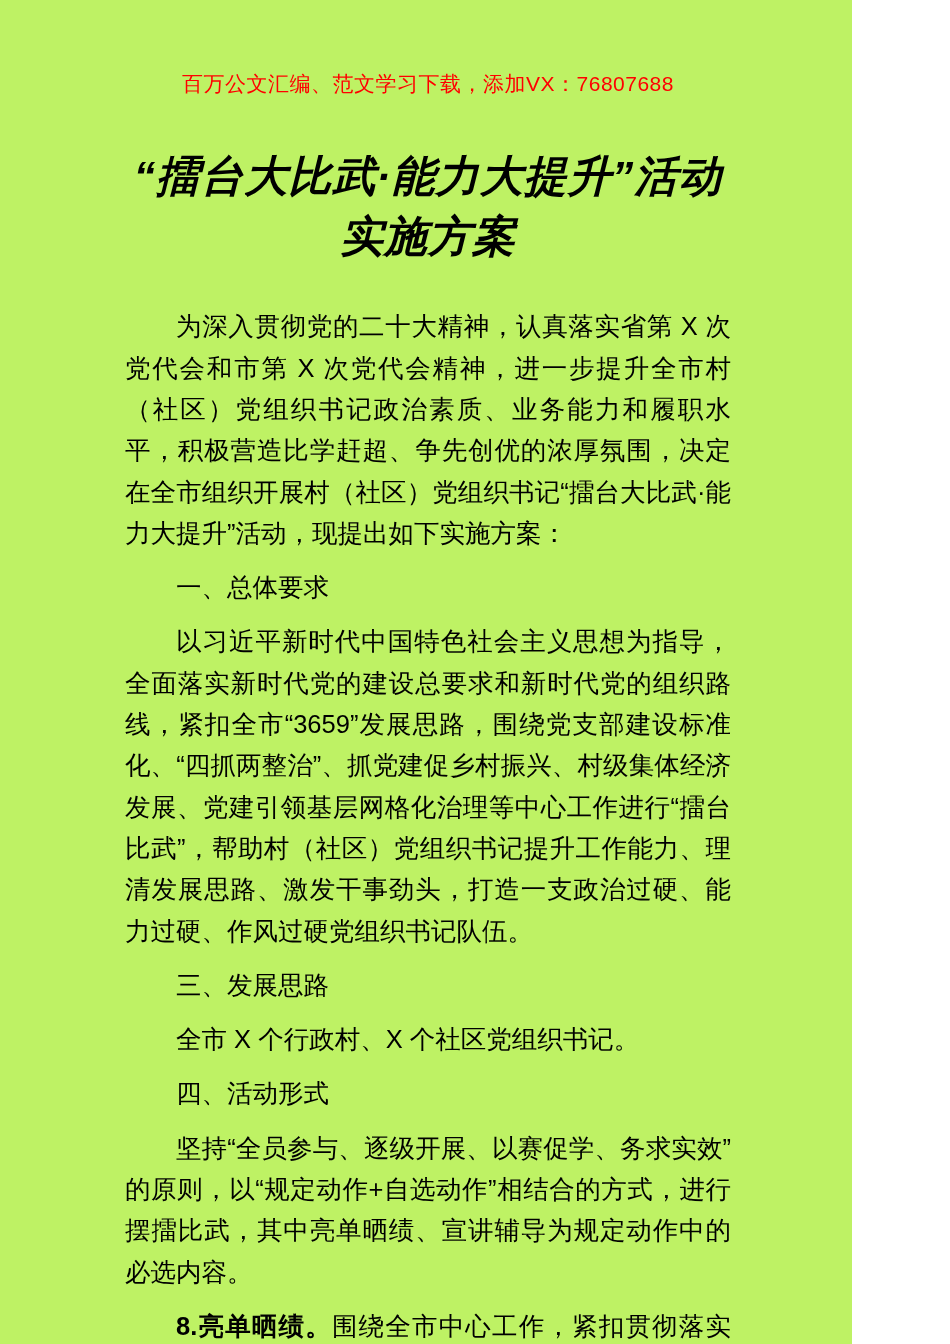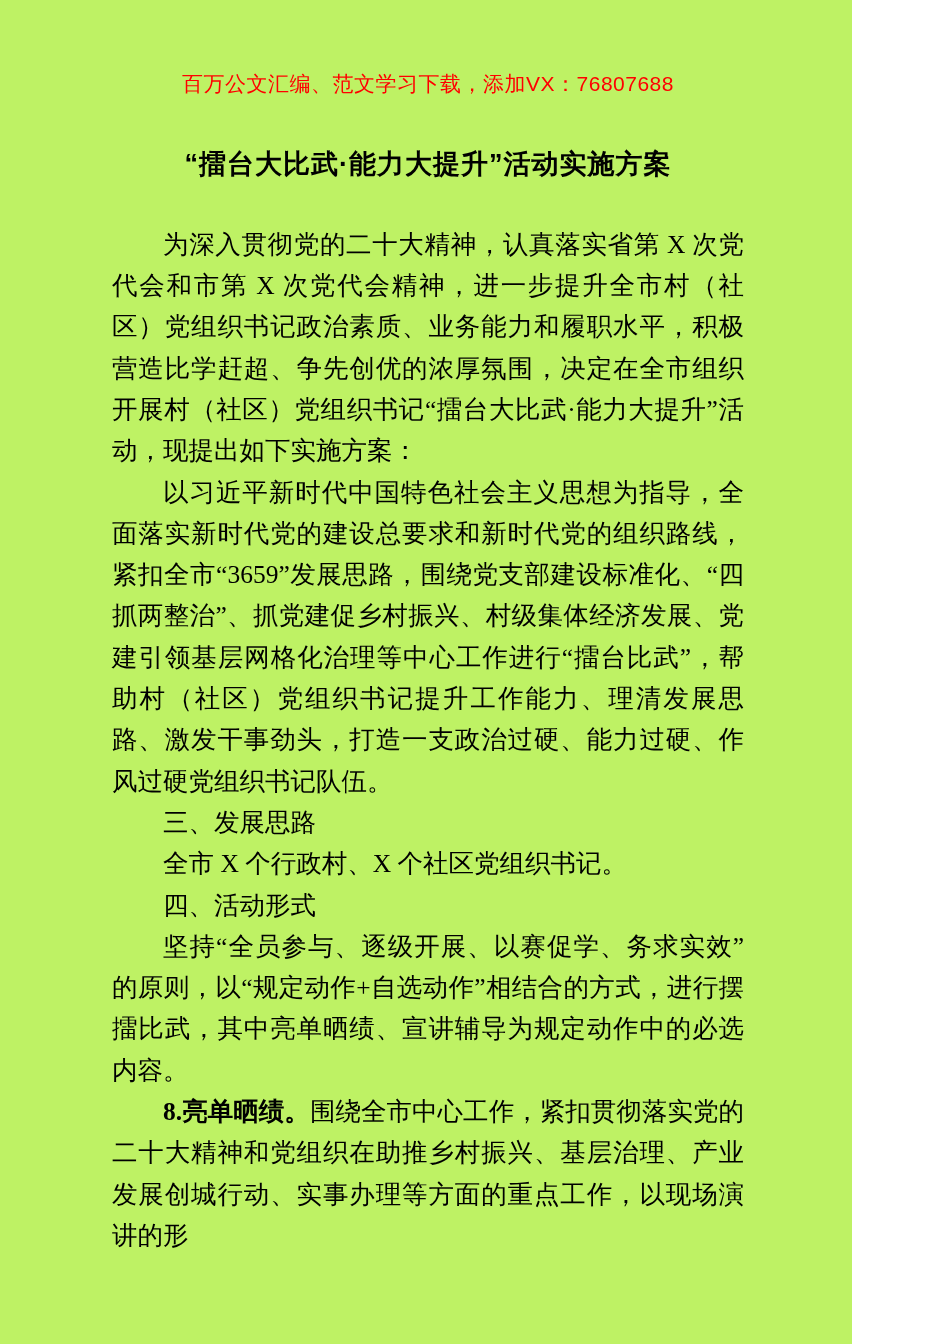--- a/index.html
+++ b/index.html
@@ -25,52 +25,53 @@
     text-align: center;
     color: #ff0000;
     font-size: 21px;
     font-family: "Liberation Sans", sans-serif;
     letter-spacing: 0.5px;
     margin: 0 0 48px 0;
     white-space: nowrap;
   }
   .doc-title {
     text-align: center;
-    font-size: 27px;
+    font-size: 43px;
     font-weight: bold;
     letter-spacing: 1px;
     margin: 22px 0 40px 0;
     line-height: 1.4;
+    font-style: italic;
   }
   .para {
     font-size: 25.5px;
     line-height: 1.62;
-    margin: 0;
+    margin: 13px;
     text-align: justify;
     text-justify: inter-ideograph;
     letter-spacing: 0px;
-    font-family: Liberation Serif, serif;
   }
   .indent {
     text-indent: 2em;
   }
   .para b {
     font-weight: bold;
   }
 </style>
 </head>
 <body>
 
 <div class="page">
 
   <div class="watermark">百万公文汇编、范文学习下载，添加VX：76807688</div>
 
   <h1 class="doc-title">“擂台大比武·能力大提升”活动实施方案</h1>
 
   <p class="para indent">为深入贯彻党的二十大精神，认真落实省第 X 次党代会和市第 X 次党代会精神，进一步提升全市村（社区）党组织书记政治素质、业务能力和履职水平，积极营造比学赶超、争先创优的浓厚氛围，决定在全市组织开展村（社区）党组织书记“擂台大比武·能力大提升”活动，现提出如下实施方案：</p>
+  <p class="para indent">一、总体要求</p>
   <p class="para indent">以习近平新时代中国特色社会主义思想为指导，全面落实新时代党的建设总要求和新时代党的组织路线，紧扣全市“3659”发展思路，围绕党支部建设标准化、“四抓两整治”、抓党建促乡村振兴、村级集体经济发展、党建引领基层网格化治理等中心工作进行“擂台比武”，帮助村（社区）党组织书记提升工作能力、理清发展思路、激发干事劲头，打造一支政治过硬、能力过硬、作风过硬党组织书记队伍。</p>
   <p class="para indent">三、发展思路</p>
   <p class="para indent">全市 X 个行政村、X 个社区党组织书记。</p>
   <p class="para indent">四、活动形式</p>
   <p class="para indent">坚持“全员参与、逐级开展、以赛促学、务求实效”的原则，以“规定动作+自选动作”相结合的方式，进行摆擂比武，其中亮单晒绩、宣讲辅导为规定动作中的必选内容。</p>
 
   <p class="para indent"><b>8.亮单晒绩。</b><span>围绕全市中心工作，紧扣贯彻落实党的二十大精神和党组织在助推乡村振兴、基层治理、产业发展创城行动、实事办理等方面的重点工作，以现场演讲的形</span></p>
 
 </div>
 

